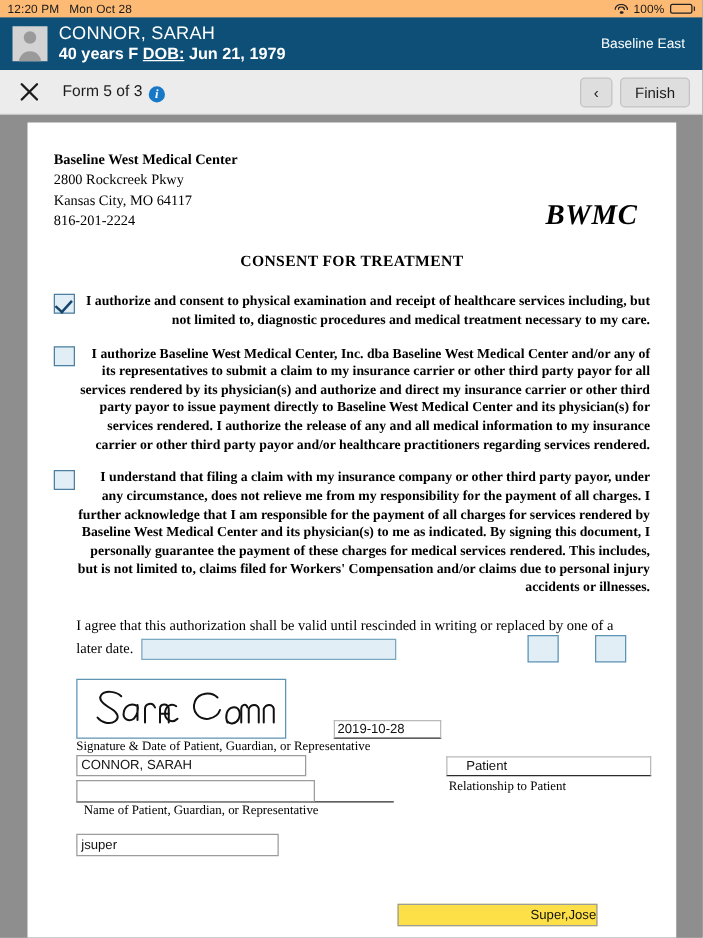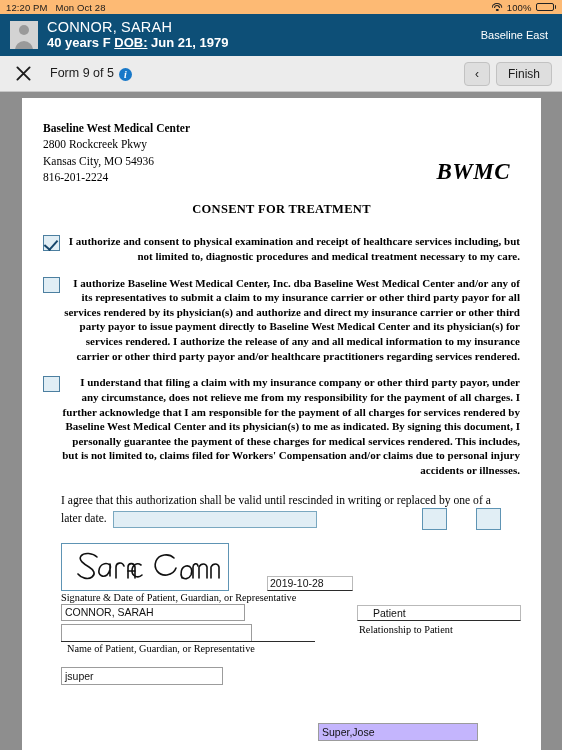--- a/index.html
+++ b/index.html
@@ -254,24 +254,24 @@
     font-size: 10.5px; line-height: 14px;
     padding-left: 15px; color: #111;
   }
   #user-field {
     width: 162px; margin-top: 13px;
     height: 18px; line-height: 16px;
   }
   #bottom-field {
     position: absolute; left: 296px; top: 625px;
     width: 160px; height: 18px;
-    border: 1px solid #9c9c9c; background: #c4b5fd;
+    border: 1px solid #9c9c9c; background: #fde047;
     font-family: "Liberation Sans", sans-serif;
     font-size: 10.5px; line-height: 16px;
-    padding-left: 3px; color: #111;
+    padding-left: 3px; color: #111; text-align: right;
   }
 </style>
 </head>
 <body>
 
 <div id="status-bar">
   <span class="sb-time">12:20 PM</span>
   <span class="sb-date">Mon Oct 28</span>
   <span class="sb-right">
     <span class="wifi-glyph">
@@ -304,37 +304,37 @@
   <div id="facility-name">Baseline East</div>
 </div>
 
 <div id="form-toolbar">
   <button id="close-button">
     <svg width="15" height="15" viewBox="0 0 15 15" aria-hidden="true">
       <path d="M1.4 1.4 L13.6 13.6 M13.6 1.4 L1.4 13.6" stroke="#1c1c1c" stroke-width="1.9" stroke-linecap="round"></path>
     </svg>
   </button>
   <div id="form-counter">
-    <span>Form 9 of 5</span><span id="info-icon">i</span>
+    <span>Form 5 of 3</span><span id="info-icon">i</span>
   </div>
   <div class="tb-right">
     <button class="tb-btn" id="back-button">‹</button>
     <button class="tb-btn" id="finish-button">Finish</button>
   </div>
 </div>
 
 <div id="doc-viewport">
   <div id="page">
     <div id="page-inner">
 
       <div class="letterhead">
         <div class="clinic-block">
           <div class="clinic-name">Baseline West Medical Center</div>
           <div>2800 Rockcreek Pkwy</div>
-          <div>Kansas City, MO 54936</div>
+          <div>Kansas City, MO 64117</div>
           <div>816-201-2224</div>
         </div>
         <div id="brand-logo">BWMC</div>
       </div>
 
       <div id="doc-title">CONSENT FOR TREATMENT</div>
 
       <div class="clause clause-1">
         <div class="cb checked"></div>
         <div class="clause-text">I authorize and consent to physical examination and receipt of healthcare services including, but not limited to, diagnostic procedures and medical treatment necessary to my care.</div>

